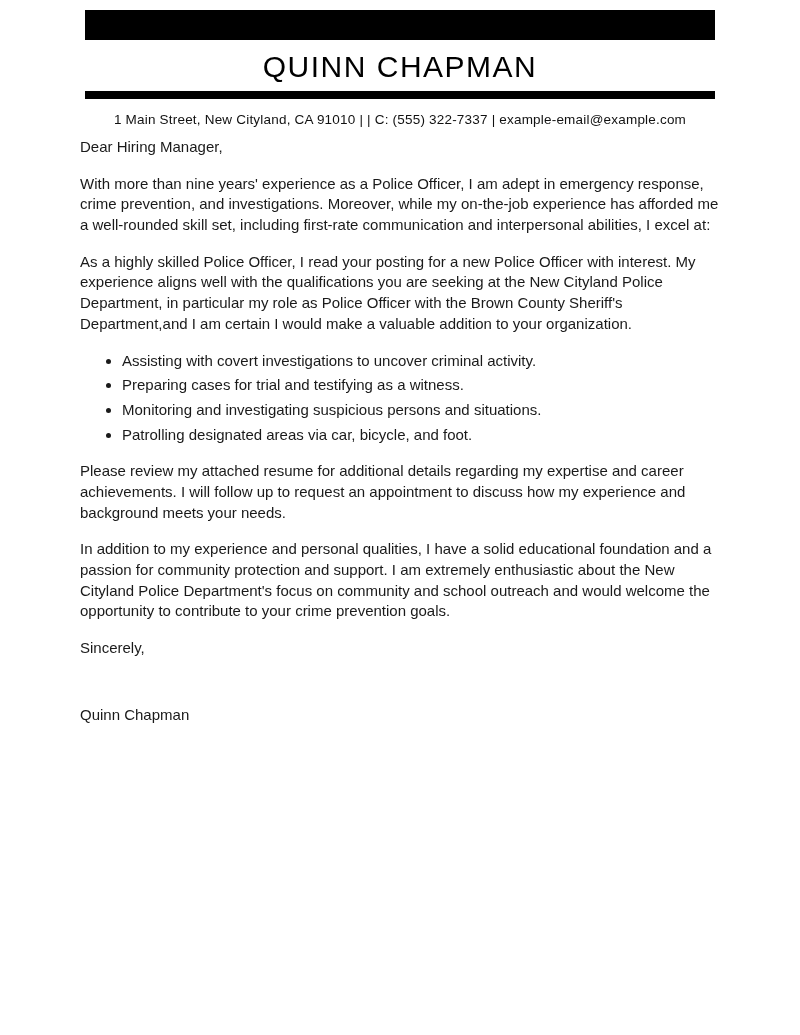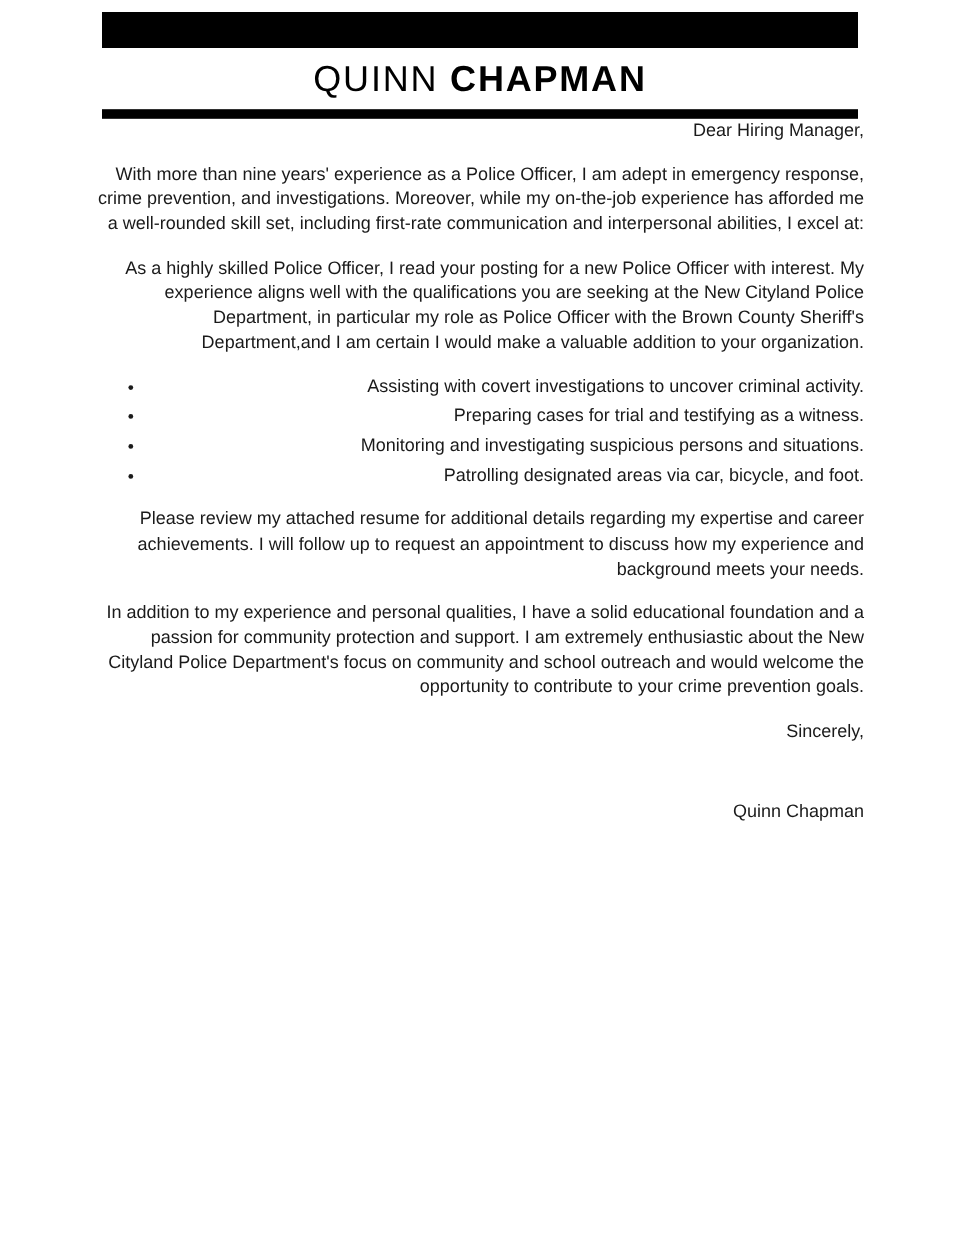--- a/index.html
+++ b/index.html
@@ -31,32 +31,32 @@
     margin: 0 5px;
   }
   h1.name {
     font-size: 30px;
     letter-spacing: 1.5px;
     font-weight: 400;
     color: #000000;
     padding: 10px 0 8px 0;
     line-height: 1.1;
   }
-  h1.name .last { font-weight: 700; }
+  h1.name .last { font-weight: 400; }
   .contact {
     font-size: 13.5px;
     color: #111111;
     padding: 13px 0 10px 0;
     letter-spacing: 0.2px;
   }
   .letter {
     font-size: 15px;
     line-height: 1.38;
     color: #1a1a1a;
-    text-align: right;
+    text-align: left;
   }
   .letter p { margin: 0 0 9px 0; }
   .letter p.para { margin-bottom: 16px; }
   .letter p.salutation { margin-bottom: 16px; }
   .letter ul {
     margin: 0 0 16px 0;
     padding-left: 42px;
     list-style-type: disc;
   }
   .letter ul li {
@@ -68,20 +68,21 @@
 </style>
 </head>
 <body>
 
 <div class="page">
 
   <div class="header">
     <div class="rule-thick"></div>
     <h1 class="name"><span class="first">QUINN</span> <span class="last">CHAPMAN</span></h1>
     <div class="rule-thin"></div>
+    <div class="contact">1 Main Street, New Cityland, CA 91010 | | C: (555) 322-7337 | example-email@example.com</div>
   </div>
 
   <div class="letter">
     <p class="salutation">Dear Hiring Manager,</p>
 
     <p class="para">With more than nine years' experience as a Police Officer, I am adept in emergency response, crime prevention, and investigations. Moreover, while my on-the-job experience has afforded me a well-rounded skill set, including first-rate communication and interpersonal abilities, I excel at:</p>
 
     <p class="para">As a highly skilled Police Officer, I read your posting for a new Police Officer with interest. My experience aligns well with the qualifications you are seeking at the New Cityland Police Department, in particular my role as Police Officer with the Brown County Sheriff's Department,and I am certain I would make a valuable addition to your organization.</p>
 
     <ul>

